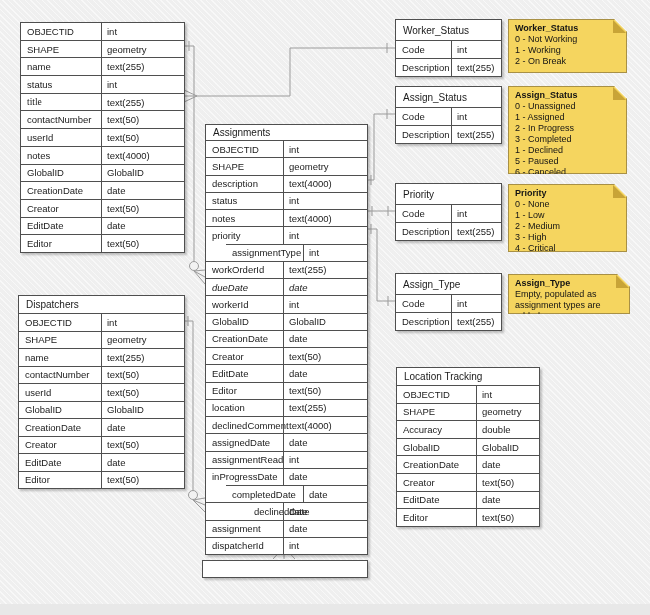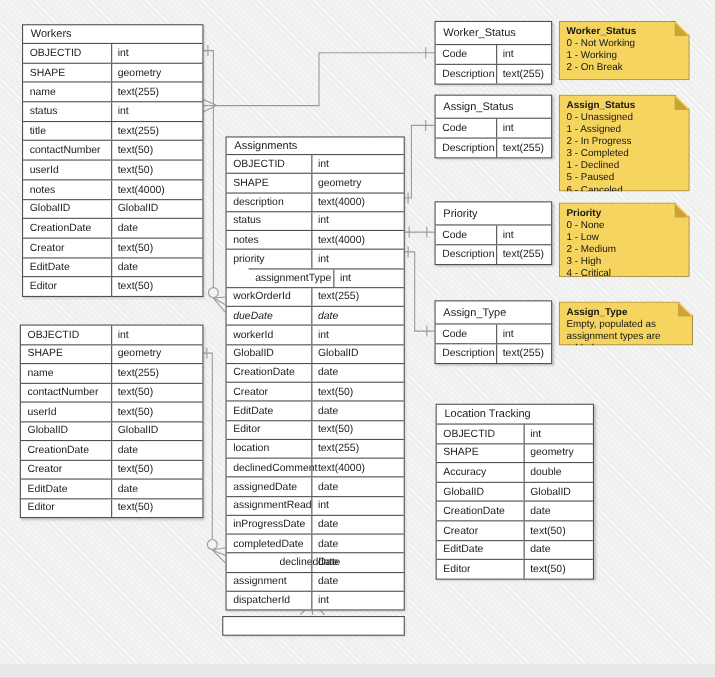--- a/index.html
+++ b/index.html
@@ -79,39 +79,38 @@
         <polyline points="284,513 284,537" fill="none" stroke="#9b9b9b" stroke-width="1"></polyline>
         <line x1="279" y1="525" x2="289" y2="525" stroke="#9b9b9b" stroke-width="1"></line>
         <line x1="284" y1="547" x2="273" y2="559" stroke="#9b9b9b" stroke-width="1"></line>
         <line x1="284" y1="547" x2="284" y2="559" stroke="#9b9b9b" stroke-width="1"></line>
         <line x1="284" y1="547" x2="295" y2="559" stroke="#9b9b9b" stroke-width="1"></line>
         <circle cx="284" cy="542" r="4.5" fill="#f2f2f2" stroke="#9b9b9b" stroke-width="1"></circle>
       </g>
     </svg>
   <div>
       <div class="tbl" style="left: 20px; top: 22px; width: 163px;">
-        <div class="hdr" style="height: 16px;">Workers</div>
         <div class="row" style="height: 16.7px;">
           <div class="c1" style="width: 80px;">OBJECTID</div>
           <div class="c2">int</div>
         </div>
         <div class="row" style="height: 16.7px;">
           <div class="c1" style="width: 80px;">SHAPE</div>
           <div class="c2">geometry</div>
         </div>
         <div class="row" style="height: 16.7px;">
           <div class="c1" style="width: 80px;">name</div>
           <div class="c2">text(255)</div>
         </div>
         <div class="row" style="height: 16.7px;">
           <div class="c1" style="width: 80px;">status</div>
           <div class="c2">int</div>
         </div>
         <div class="row" style="height: 16.7px;">
-          <div class="c1" style="width: 80px;">title</div>
+          <div class="c1" style="width: 80px; font-family: Liberation Serif, serif;">title</div>
           <div class="c2">text(255)</div>
         </div>
         <div class="row" style="height: 16.7px;">
           <div class="c1" style="width: 80px;">contactNumber</div>
           <div class="c2">text(50)</div>
         </div>
         <div class="row" style="height: 16.7px;">
           <div class="c1" style="width: 80px;">userId</div>
           <div class="c2">text(50)</div>
         </div>
@@ -134,20 +133,21 @@
         <div class="row" style="height: 16.7px;">
           <div class="c1" style="width: 80px;">EditDate</div>
           <div class="c2">date</div>
         </div>
         <div class="row" style="height: 16.7px;">
           <div class="c1" style="width: 80px;">Editor</div>
           <div class="c2">text(50)</div>
         </div>
       </div>
       <div class="tbl" style="left: 18px; top: 295px; width: 165px;">
+        <div class="hdr" style="height: 17px;">Dispatchers</div>
         <div class="row" style="height: 16.5px;">
           <div class="c1" style="width: 82px;">OBJECTID</div>
           <div class="c2">int</div>
         </div>
         <div class="row" style="height: 16.5px;">
           <div class="c1" style="width: 82px;">SHAPE</div>
           <div class="c2">geometry</div>
         </div>
         <div class="row" style="height: 16.5px;">
           <div class="c1" style="width: 82px;">name</div>
@@ -257,21 +257,21 @@
           <div class="c2">date</div>
         </div>
         <div class="row" style="height: 16.25px;">
           <div class="c1" style="width: 77px;">assignmentRead</div>
           <div class="c2">int</div>
         </div>
         <div class="row" style="height: 16.25px;">
           <div class="c1" style="width: 77px;">inProgressDate</div>
           <div class="c2">date</div>
         </div>
-        <div class="row" style="height: 16.25px;">
+        <div class="row" style="height: 16.25px; margin-left: 20px;">
           <div class="c1" style="width: 77px;">completedDate</div>
           <div class="c2">date</div>
         </div>
         <div class="row" style="height: 16.25px;">
           <div class="c1" style="width: 77px; padding-left: 48px;">declinedDate</div>
           <div class="c2">date</div>
         </div>
         <div class="row" style="height: 16.25px;">
           <div class="c1" style="width: 77px;">assignment</div>
           <div class="c2">date</div>

